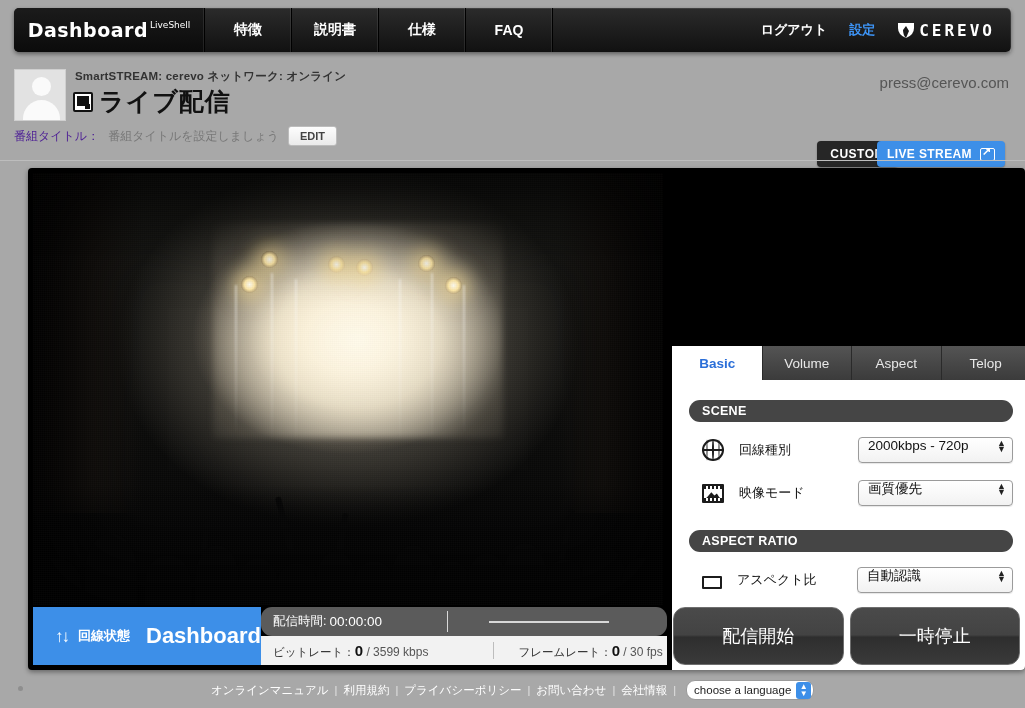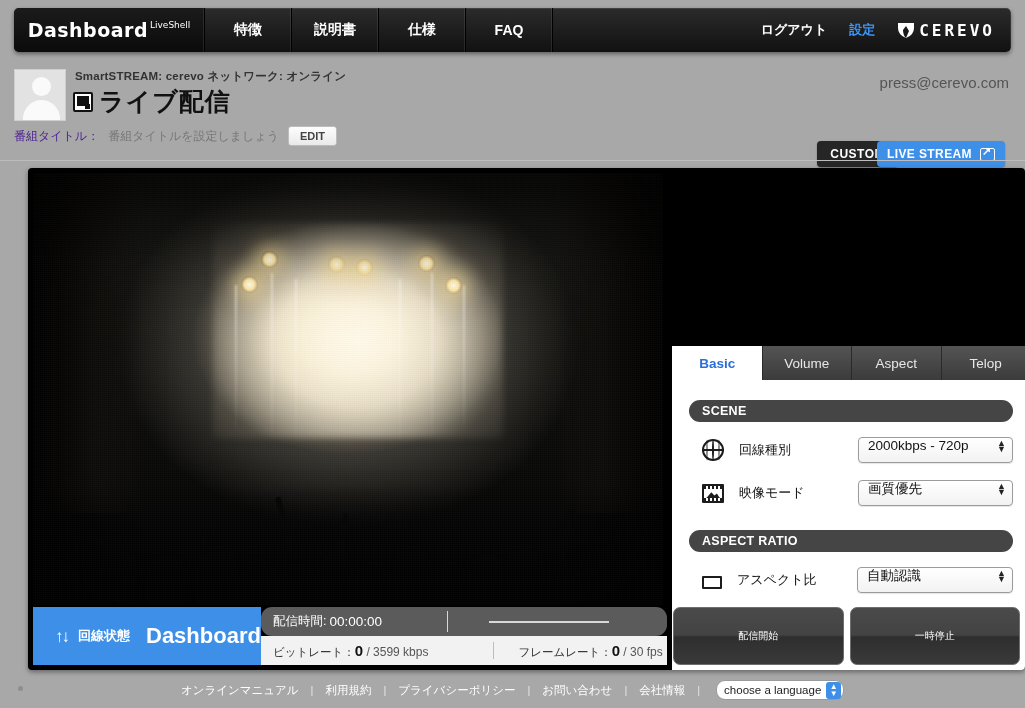--- a/index.html
+++ b/index.html
@@ -341,30 +341,30 @@
   .stat b { font-size: 15px; color: #111; }
   .stat .sub { color: #555; font-size: 12px; }
   #bitrate { margin-left: 12px; }
   #stat-divider {
     position: absolute; left: 232px; top: 6px;
     width: 1px; height: 17px; background: #bdbdbd;
   }
   #framerate { margin-left: 90px; }
   #actions { flex: 1; display: flex; gap: 6px; padding-left: 6px; }
   .action-btn {
-    flex: 1; border: 1px solid #6e6e6e; border-radius: 7px;
+    flex: 1; border: 1px solid #6e6e6e; border-radius: 12px;
     background: linear-gradient(#4a4a4a 0%, #434343 48%, #2e2e2e 52%, #3a3a3a 100%);
-    color: #fff; font-size: 10px; cursor: pointer;
+    color: #fff; font-size: 18px; cursor: pointer;
     display: flex; align-items: center; justify-content: center;
   }
 
   
   #footer {
     position: absolute; left: 0; bottom: 8px; width: 1025px;
-    display: flex; align-items: center; justify-content: center; gap: 12px;
+    display: flex; align-items: center; justify-content: center; gap: 6px;
   }
   .footer-link { font-size: 11.5px; color: #fff; cursor: pointer; }
   .footer-sep { font-size: 11px; color: #e3e3e3; }
   #lang-select {
     margin-left: 4px; width: 128px; height: 20px;
     background: #fff; border: 1px solid #9a9a9a; border-radius: 9px;
     display: flex; align-items: center; padding: 0 2px 0 7px;
     font-size: 11.5px; color: #222; cursor: pointer;
   }
   #lang-arrow {

